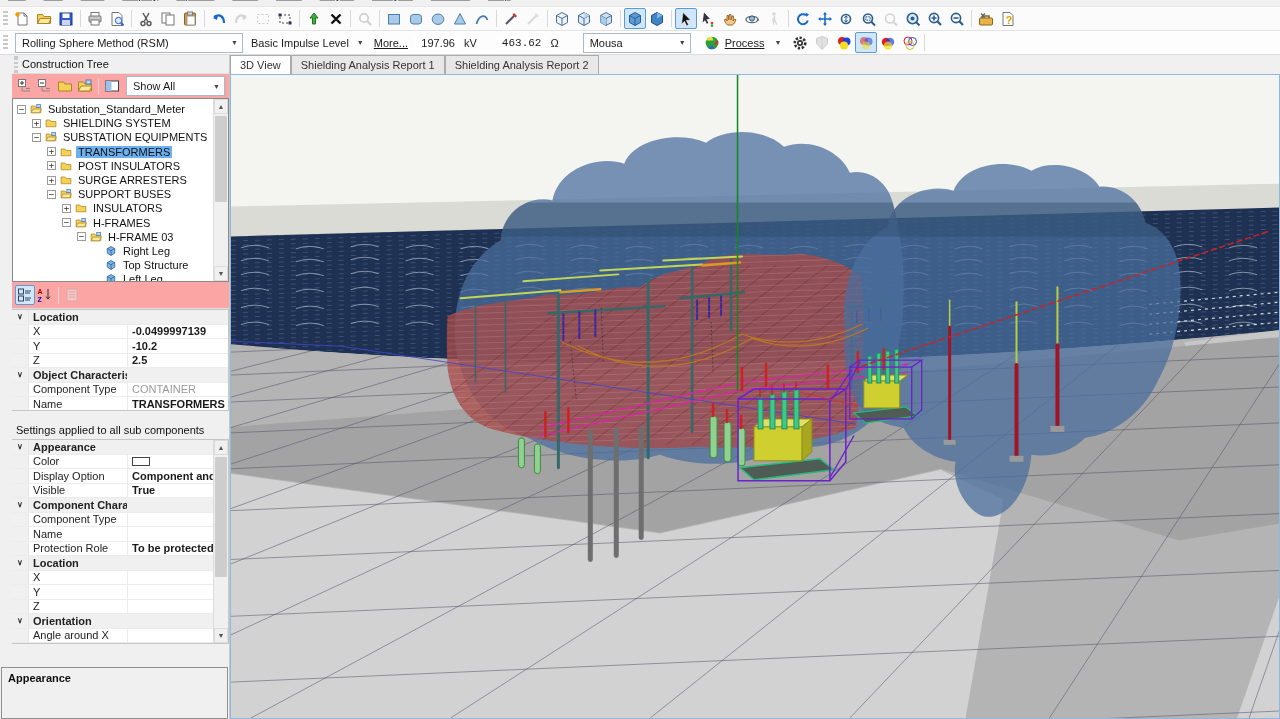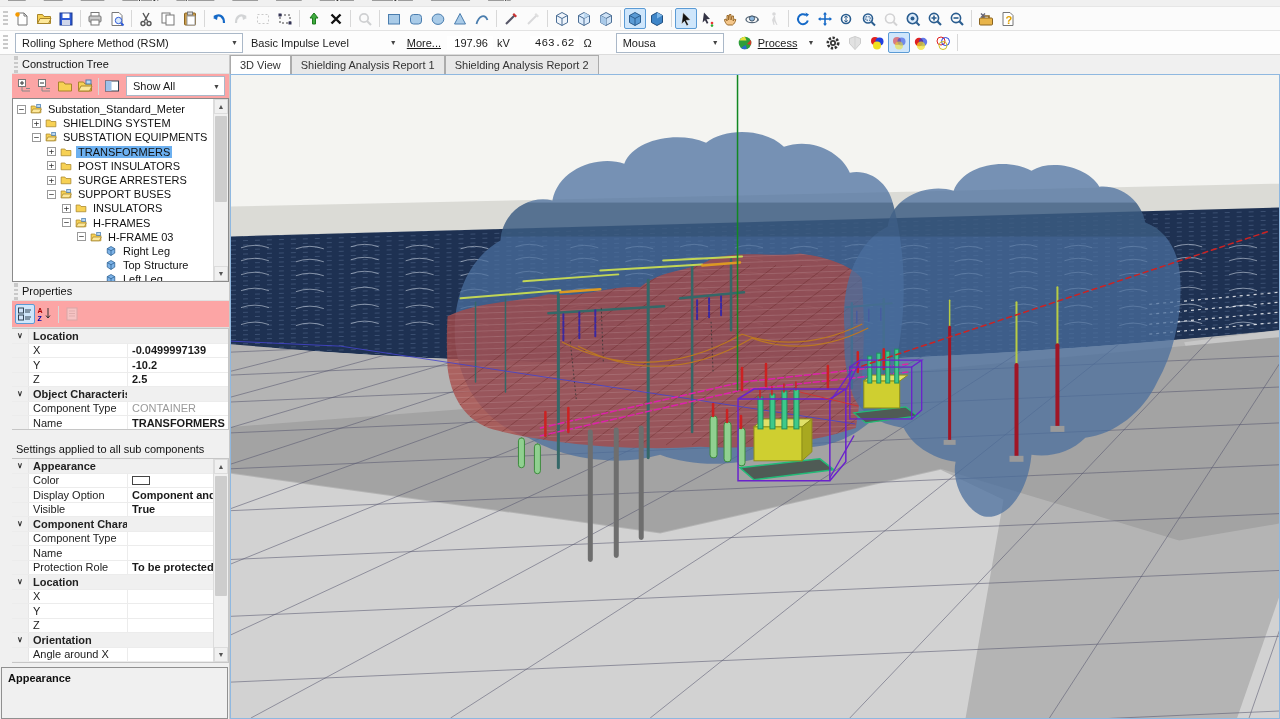--- a/index.html
+++ b/index.html
@@ -17,21 +17,21 @@
     background:repeating-linear-gradient(to bottom,#c9c9c9 0 2px,transparent 2px 4px); }
   .tbtn { width:22px; height:21px; display:inline-flex; align-items:center; justify-content:center; border:1px solid transparent; border-radius:2px; flex:none; }
   .tbtn svg { width:16px; height:16px; }
   .tbtn.sel { border-color:#5b9bd5; background:#cfe6fb; }
   .tbtn.dis { opacity:.42; filter:grayscale(.8); }
   .tsep { width:1px; height:17px; background:#d8d8d8; margin:0 3px; flex:none; }
 
   .combo { display:inline-flex; align-items:center; height:20px; background:#fff; border:1px solid #aab8c8; padding:0 4px 0 6px; margin:0 4px; }
   .combo .cval { white-space:nowrap; }
   .dd { font-size:7px; color:#444; margin-left:8px; }
-  .flatdd { display:inline-flex; align-items:center; padding:0 4px; height:20px;gap:33px; }
+  .flatdd { display:inline-flex; align-items:center; padding:0 4px; height:20px; }
   .linkbtn { margin:0 6px; color:#1a1a1a; }
   .linkbtn u { text-decoration:underline; }
   .numfield { background:#fff; padding:1px 5px; min-width:46px; text-align:right; }
   .unit { margin:0 10px 0 4px; color:#222; }
 
   
   #left { position:absolute; left:0; top:55px; width:230px; height:664px; background:#f0f0f0; border-right:1px solid #c8c8c8;padding-left:12px; }
   .phead { height:19px; background:#f0f0f0; border-bottom:1px solid #e0e0e0; display:flex; align-items:center; padding-left:10px; font-size:11px; color:#111;
     background-image:repeating-linear-gradient(to bottom,#c9c9c9 0 2px,transparent 2px 4px); background-size:4px 14px; background-repeat:repeat-y; background-position:2px 3px;}
   .ptool { height:24px; display:flex; align-items:center; padding-left:3px; background:#fca5a5; }
@@ -579,23 +579,20 @@
           <span class="tlabel">Left Leg</span>
         </div>
       </div>
     <div class="vsb" style="height:182px;">
       <div class="sa">▲</div>
       <div class="thumb" style="top:17px;height:86px;"></div>
       <div class="sa" style="position:absolute;bottom:0;width:100%;">▼</div>
     </div>
   </div>
 
-  <div class="phead">
-    <span>Properties</span>
-  </div>
   <div class="ptool" style="height:27px;border-bottom:1px solid #dedede;">
     <span id="prop-icons" style="display:flex;align-items:center;">
         <span class="tbtn sel">
           <svg viewBox="0 0 16 16">
             <rect x="1.5" y="2" width="5" height="5" fill="#cfe2f7" stroke="#345"></rect>
             <rect x="1.5" y="9" width="5" height="5" fill="#cfe2f7" stroke="#345"></rect>
             <path d="M8 4h6M8 6h5M8 11h6M8 13h5" stroke="#345"></path>
           </svg>
         </span>
         <span class="tbtn">

